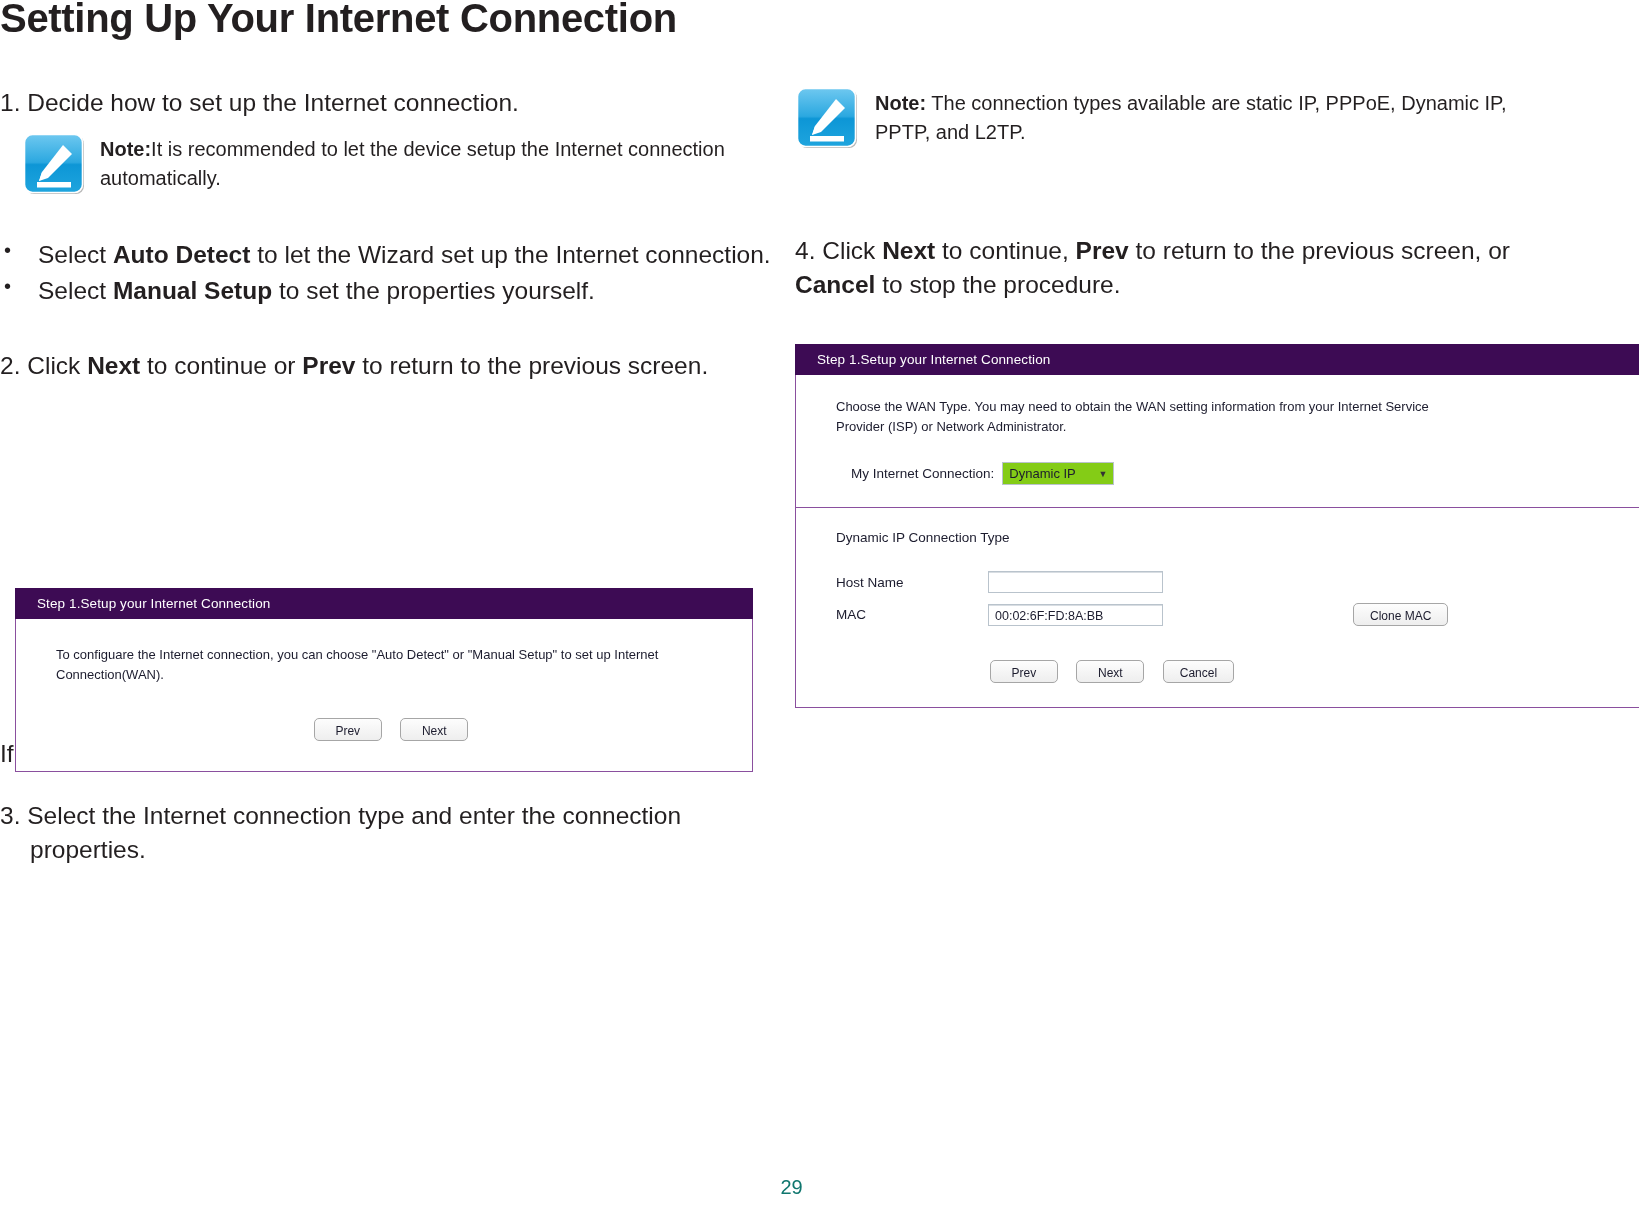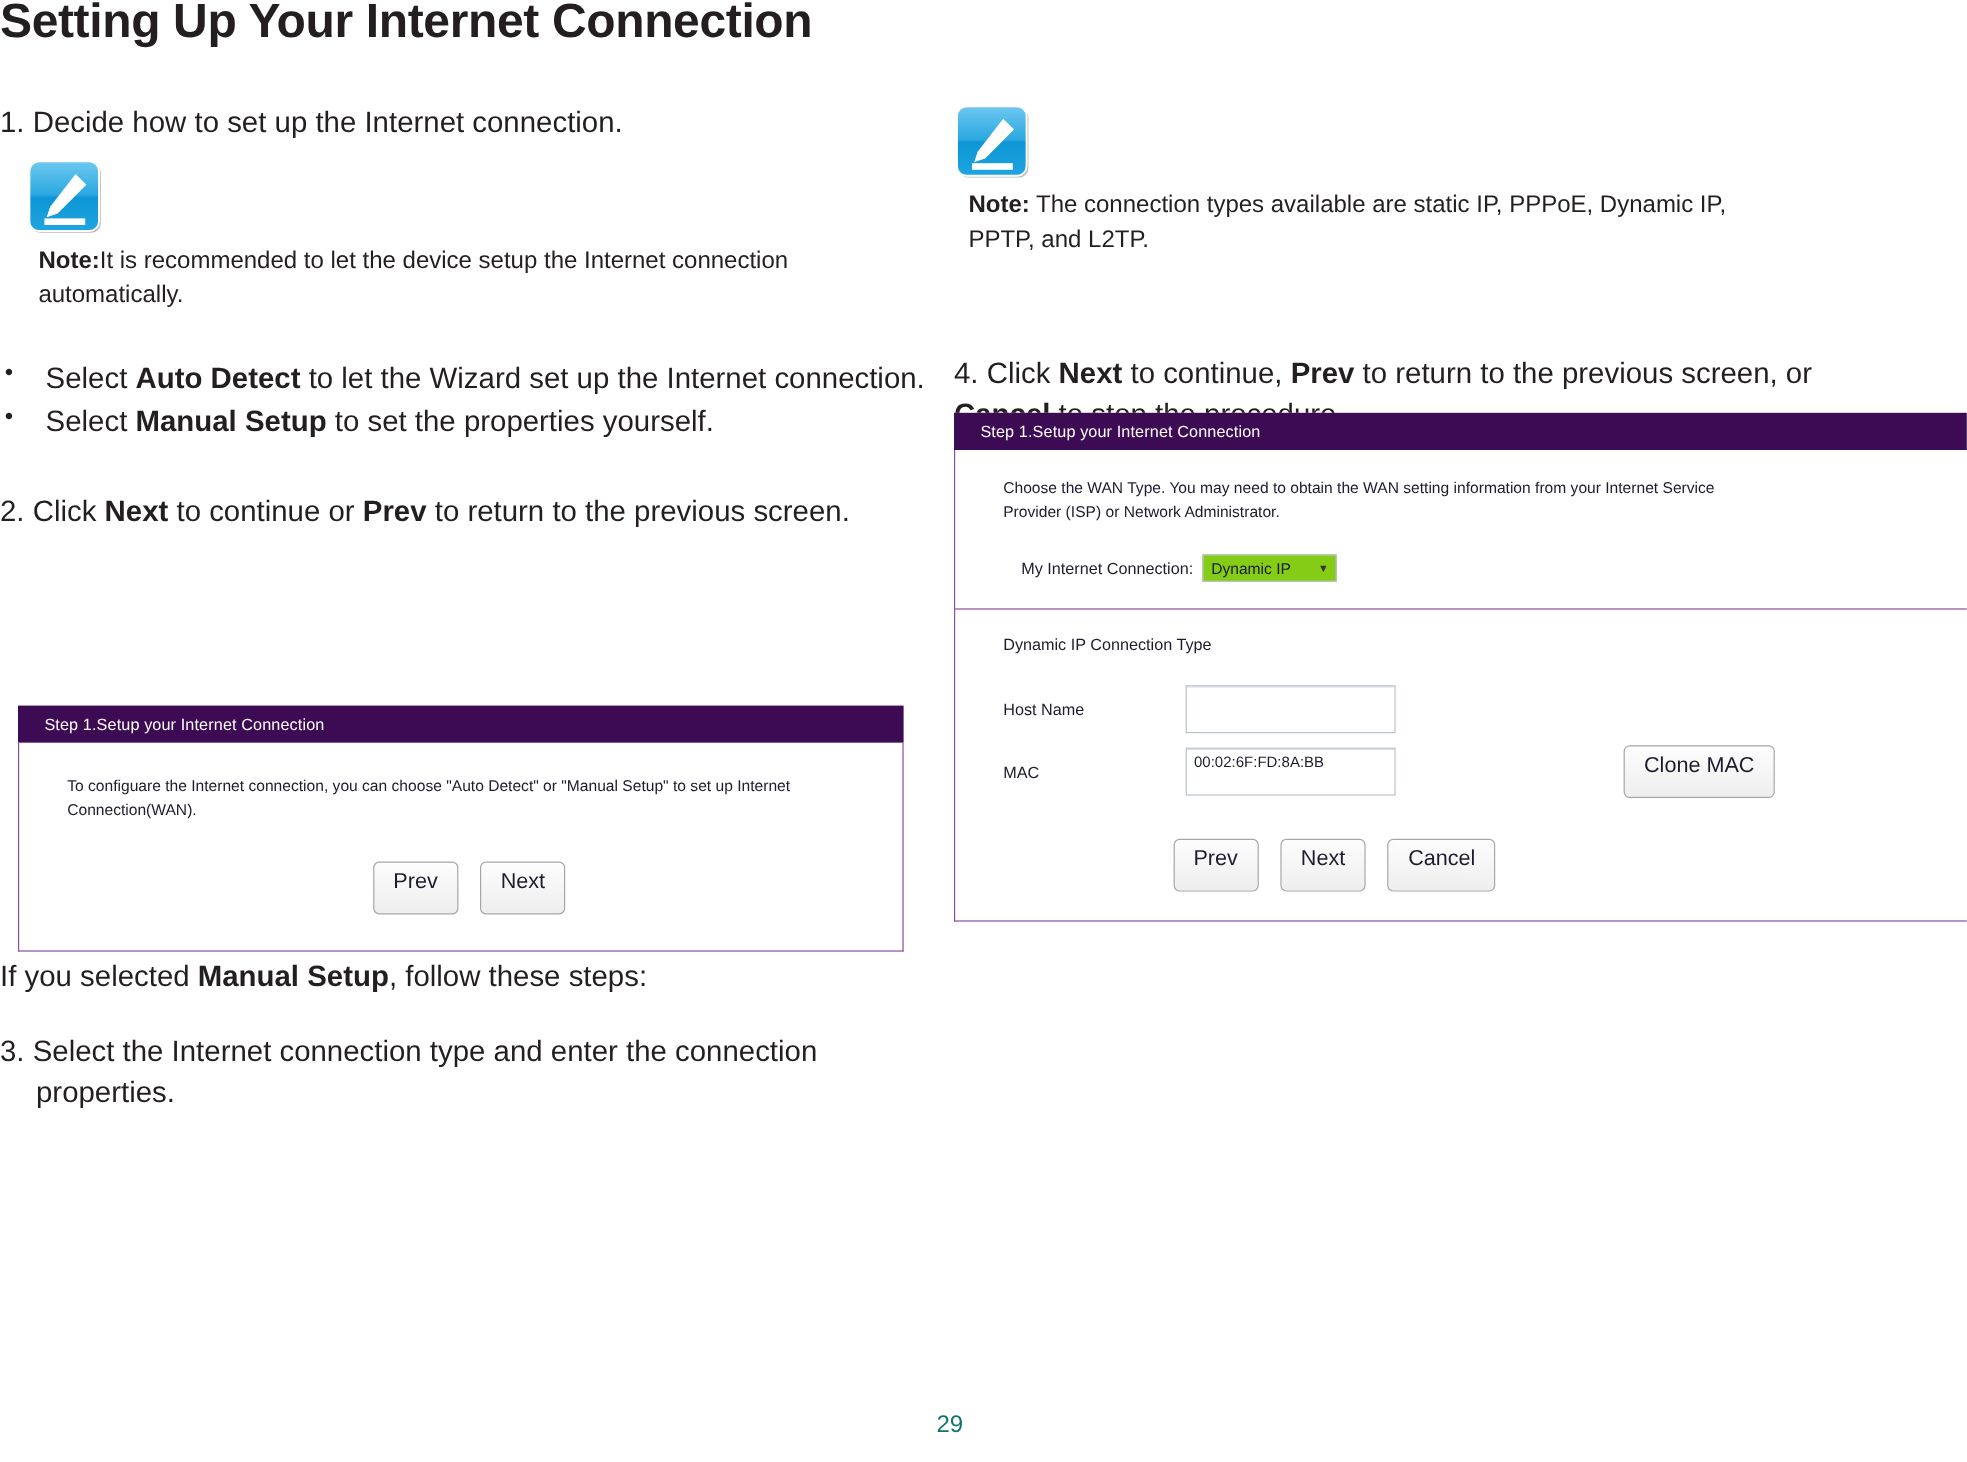--- a/index.html
+++ b/index.html
@@ -58,21 +58,20 @@
 
   .hang {
     padding-left: 30px;
     text-indent: -30px;
   }
 
   
   .note-row {
     display: flex;
     align-items: flex-start;
-    flex-direction: column;
   }
   .note-icon {
     flex: 0 0 auto;
     width: 68px;
     height: 68px;
     position: relative;
   }
   .note-icon svg { display: block; }
   .note-text {
     font-size: 20px;
@@ -169,38 +168,38 @@
     border-radius: 50%;
     background: #1878b4;
   }
   .ui-btn-row {
     text-align: center;
     margin-top: 34px;
   }
   .ui-btn {
     display: inline-block;
     min-width: 68px;
-    padding: 5px 16px 16px;
+    padding: 5px 16px 2px;
     margin: 0 7px;
-    font-size: 18px;
+    font-size: 12px;
     color: #1c1c2e;
     background: linear-gradient(#fdfdfd, #eeeeee);
     border: 1px solid #a6a6a6;
     border-radius: 5px;
     text-align: center;
     box-sizing: border-box;
   }
   .ui-field-label {
     font-size: 13.5px;
     color: #1c1c2e;
   }
   .ui-input {
     border: 1px solid #b9c3cc;
     background: #ffffff;
-    height: 40px;
+    height: 22px;
     box-sizing: border-box;
     font-size: 12.5px;
     color: #1c1c2e;
     padding: 2px 6px;
     line-height: 18px;
     box-shadow: inset 0 1px 0 #d8dde2;
   }
   .ui-select {
     display: inline-flex;
     align-items: center;

